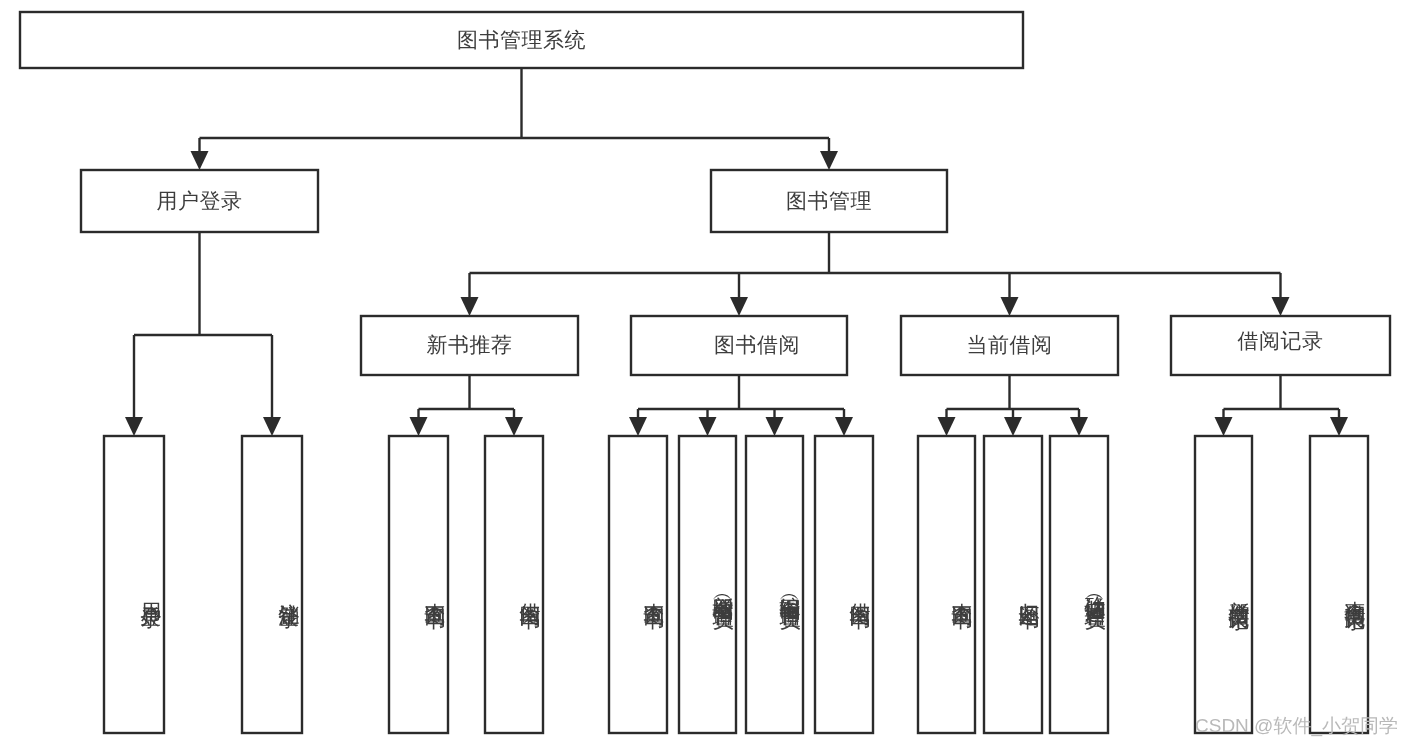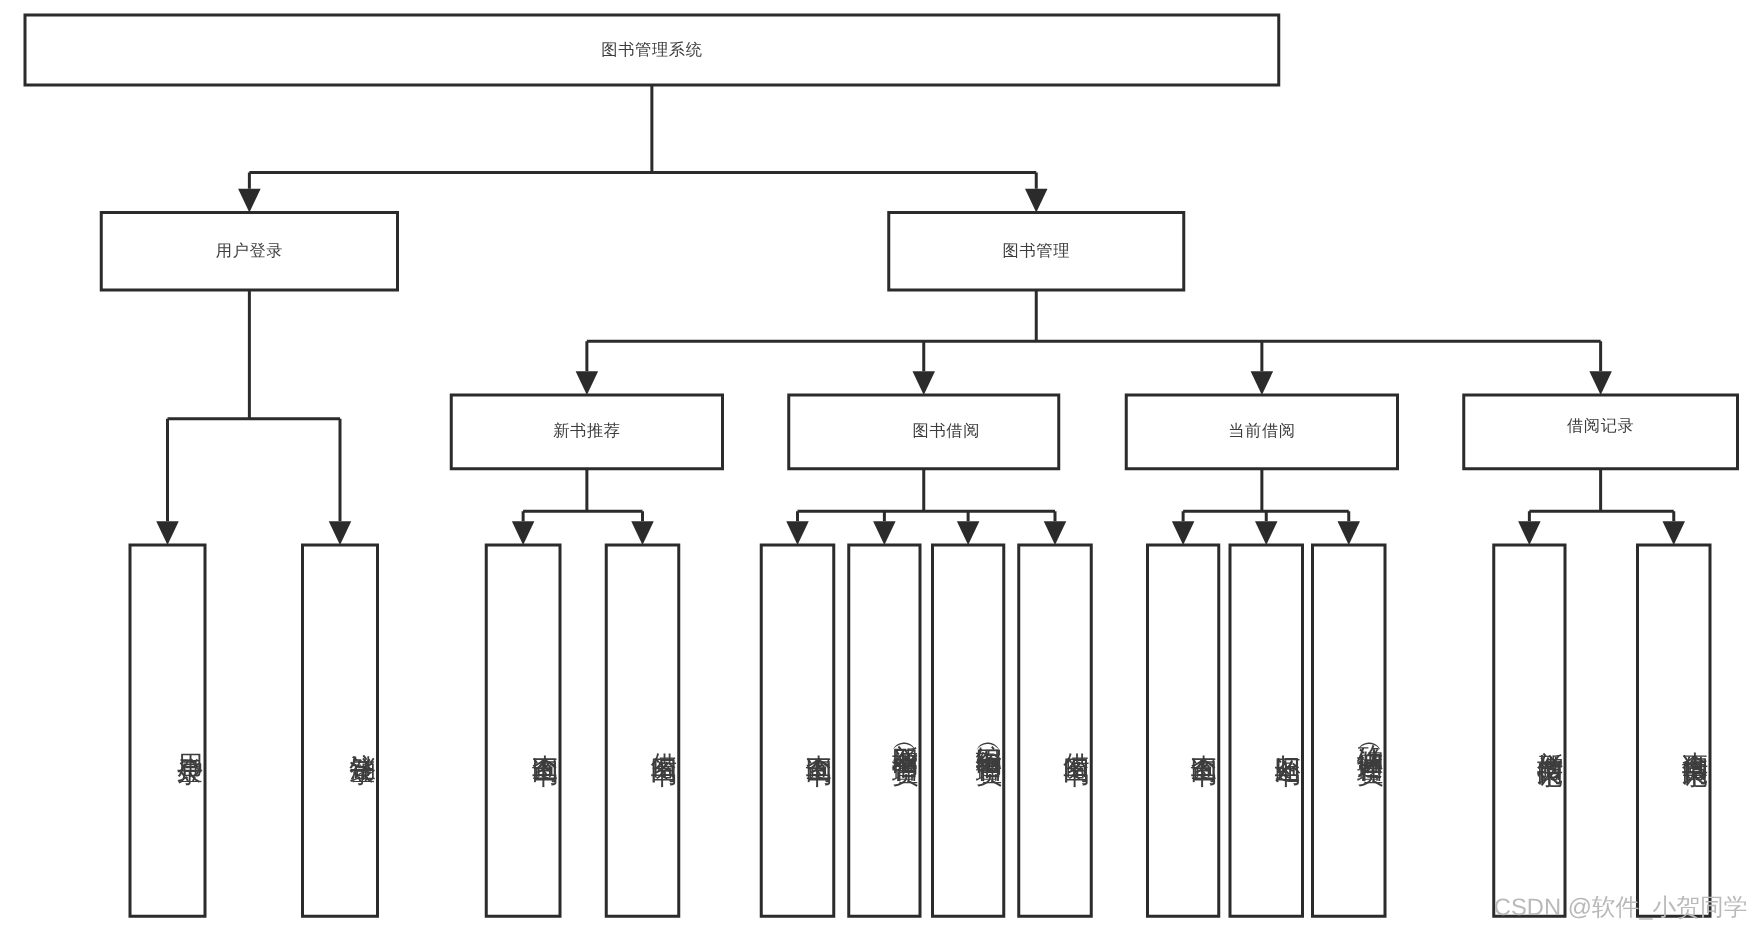--- a/index.html
+++ b/index.html
@@ -45,21 +45,21 @@
     display: flex;
     align-items: center;
     justify-content: center;
     color: #3d3d3d;
     font-family: "Liberation Sans", "DejaVu Sans", sans-serif;
     box-sizing: border-box;
     pointer-events: none;
     user-select: none;
   }
   .node-label.horizontal {
-    font-size: 13px;
+    font-size: 21px;
     line-height: 1.15;
     letter-spacing: 0.5px;
   }
   .node-label.vertical {
     writing-mode: vertical-rl;
     text-orientation: upright;
     font-size: 21px;
     line-height: 1.25;
     letter-spacing: 2px;
     align-items: flex-start;

